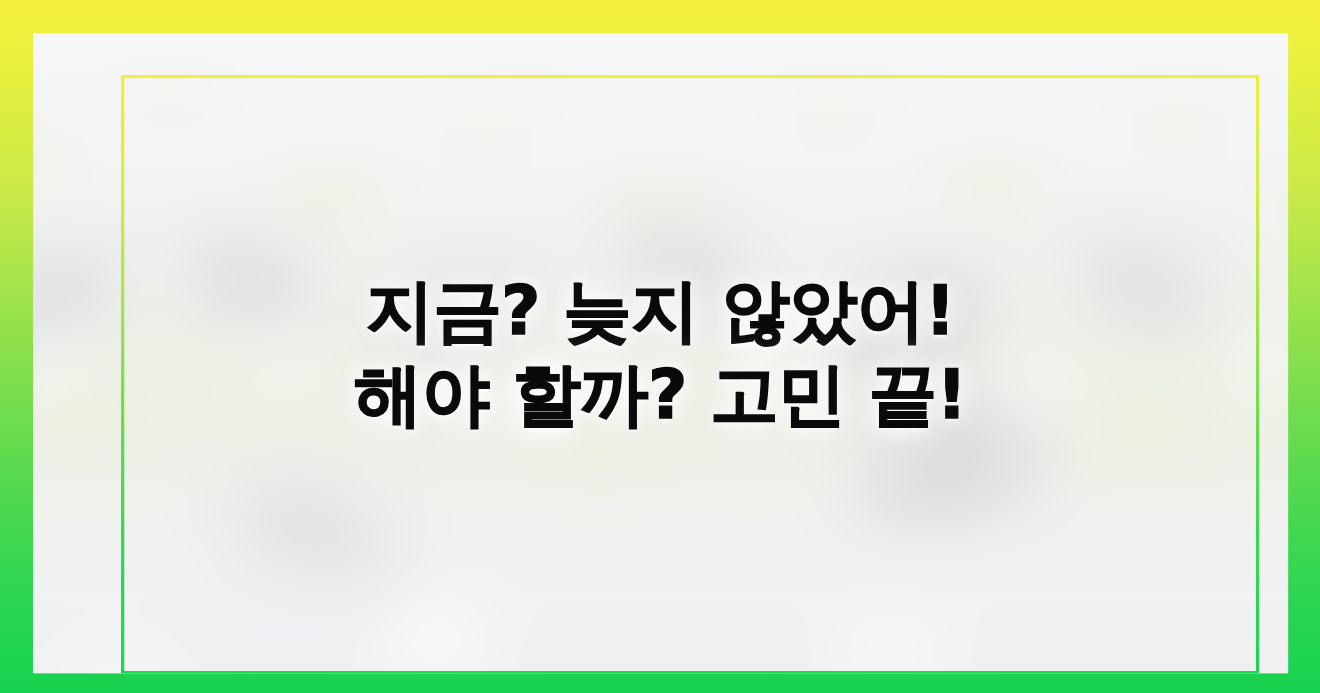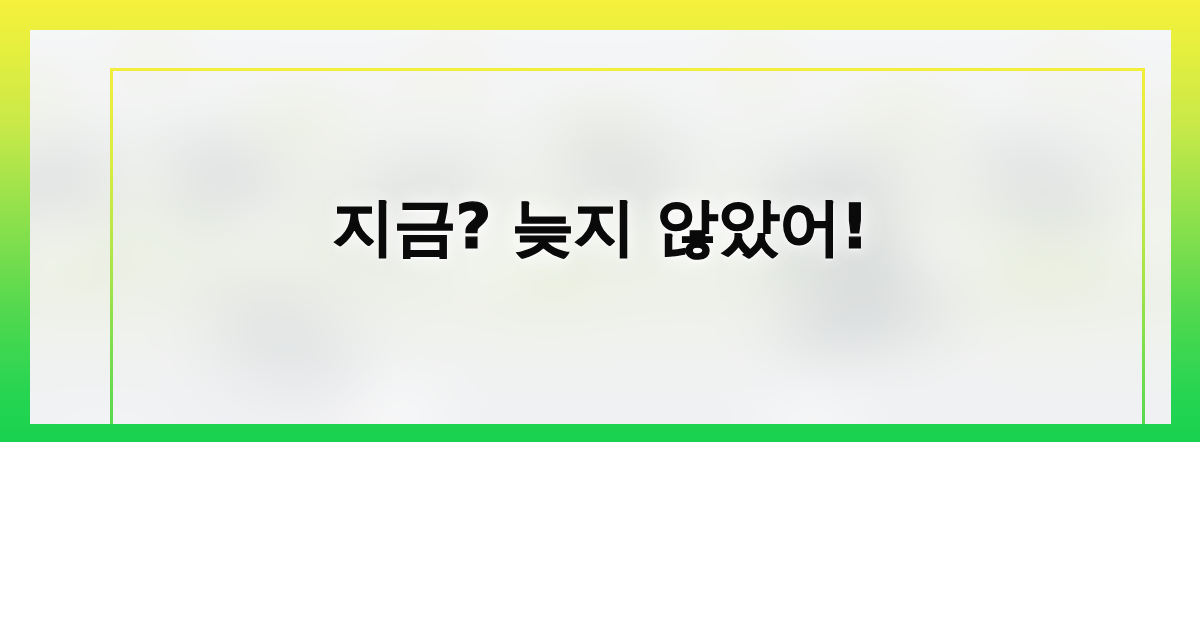--- a/index.html
+++ b/index.html
@@ -9,21 +9,21 @@
     background: #ffffff;
   }
   body {
     font-family: "DejaVu Sans", "Liberation Sans", sans-serif;
   }
 
   
   .canvas {
     position: relative;
     width: 1200px;
-    height: 442px;
+    height: 630px;
     overflow: hidden;
     background: #f2ee3b;
   }
 
   
   .gradient-frame {
     position: absolute;
     inset: 0;
     background: linear-gradient(180deg,
         #f5f03c 0%,
@@ -220,17 +220,18 @@
       <div class="photo-layer ph-accents"></div>
     </div>
 
     <div class="photo-wash"></div>
 
     <div class="inner-keyline"></div>
 
     <div class="headline-wrap">
       <h1 class="headline">
         <span class="line">지금? 늦지 않았어!</span>
+        <span class="line">해야 할까? 고민 끝!</span>
       </h1>
     </div>
 
   </div>
 </div>
 
 </body></html>

